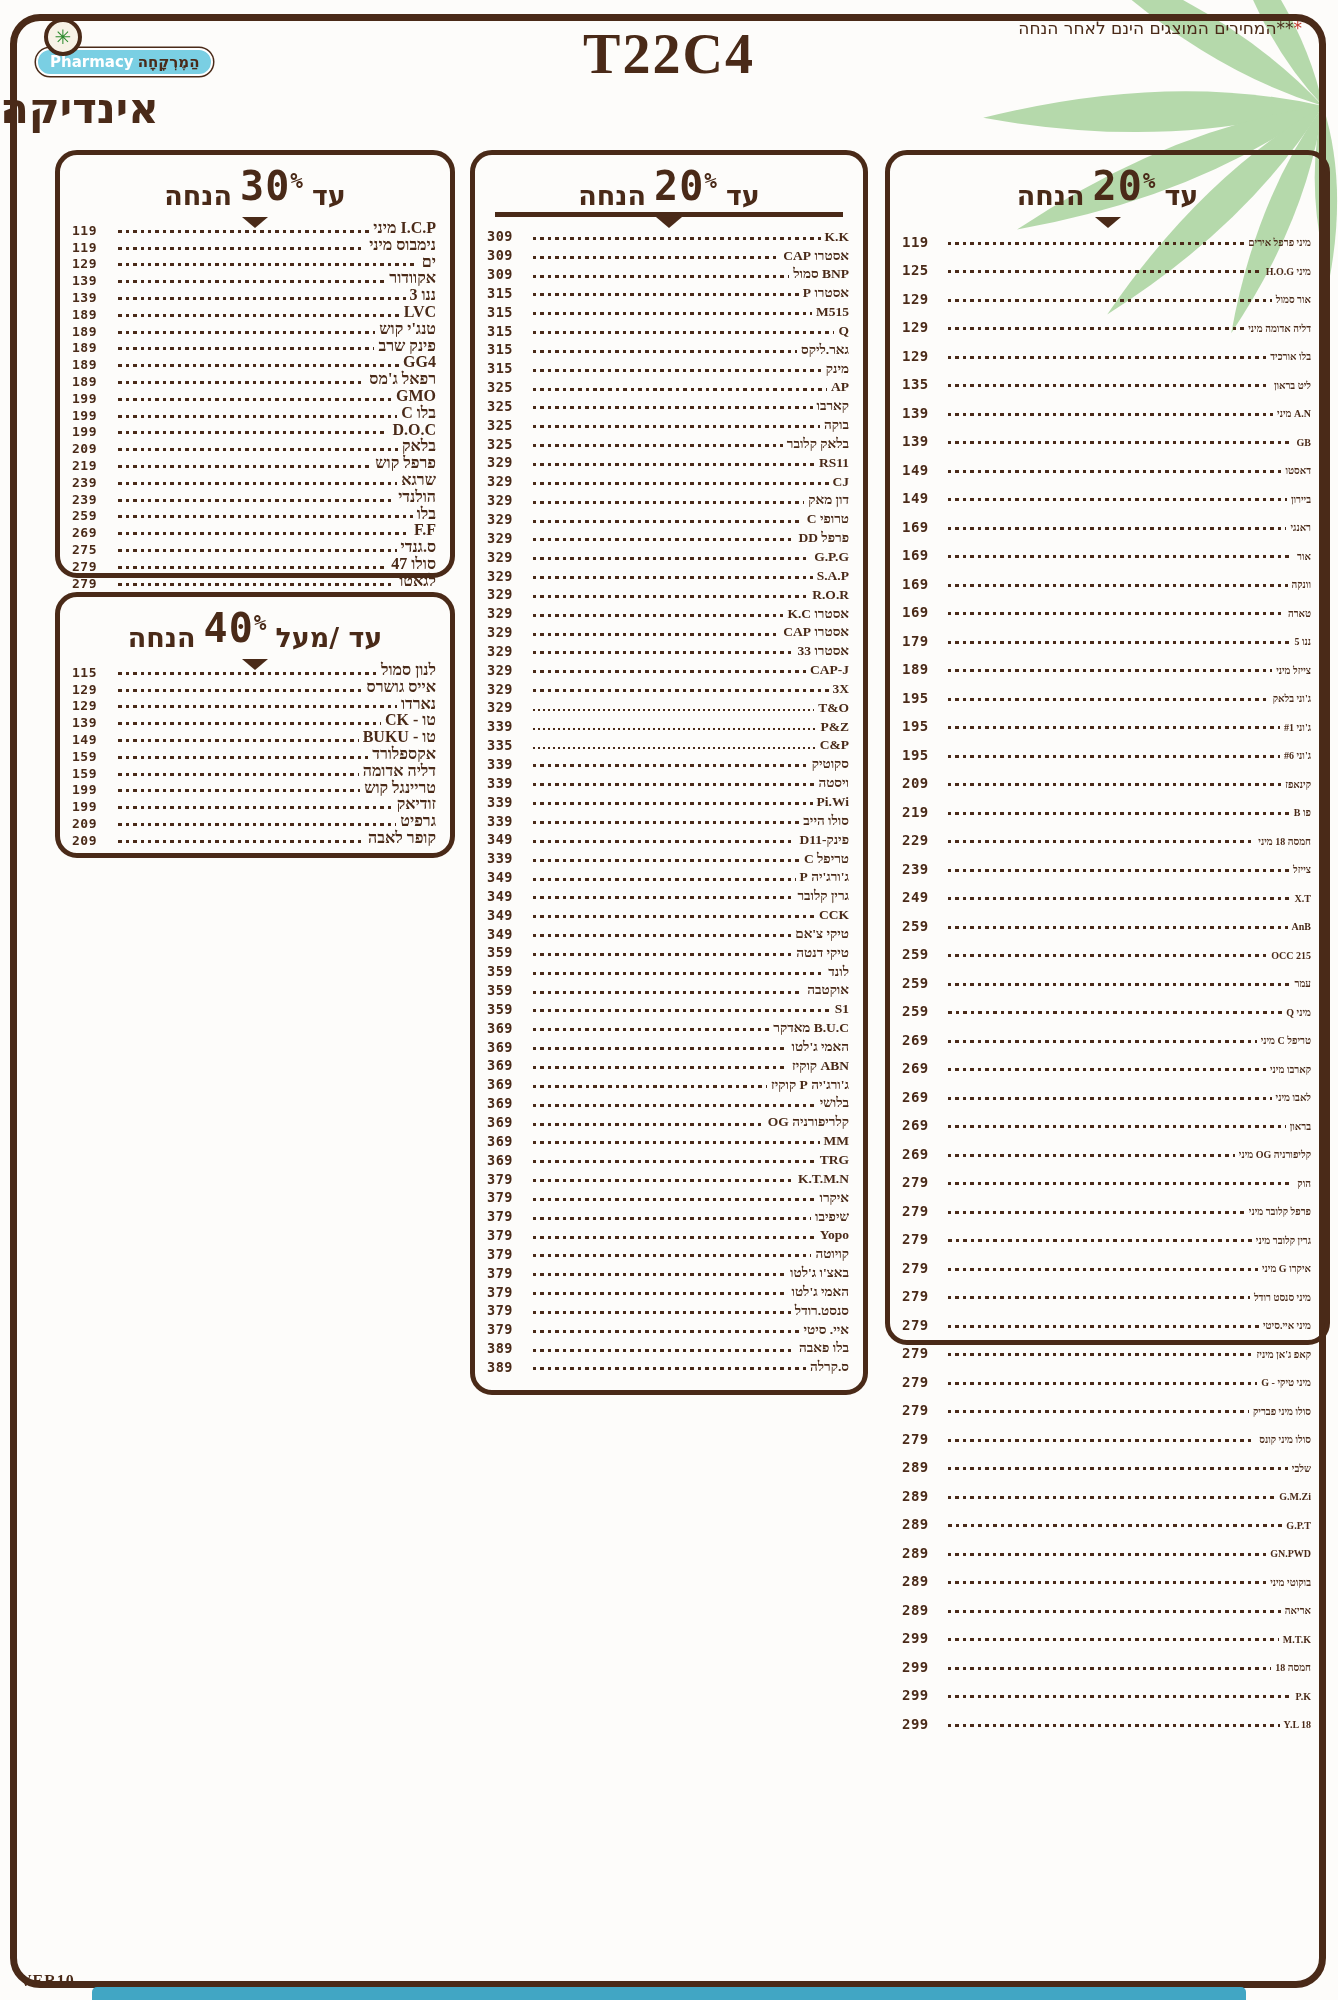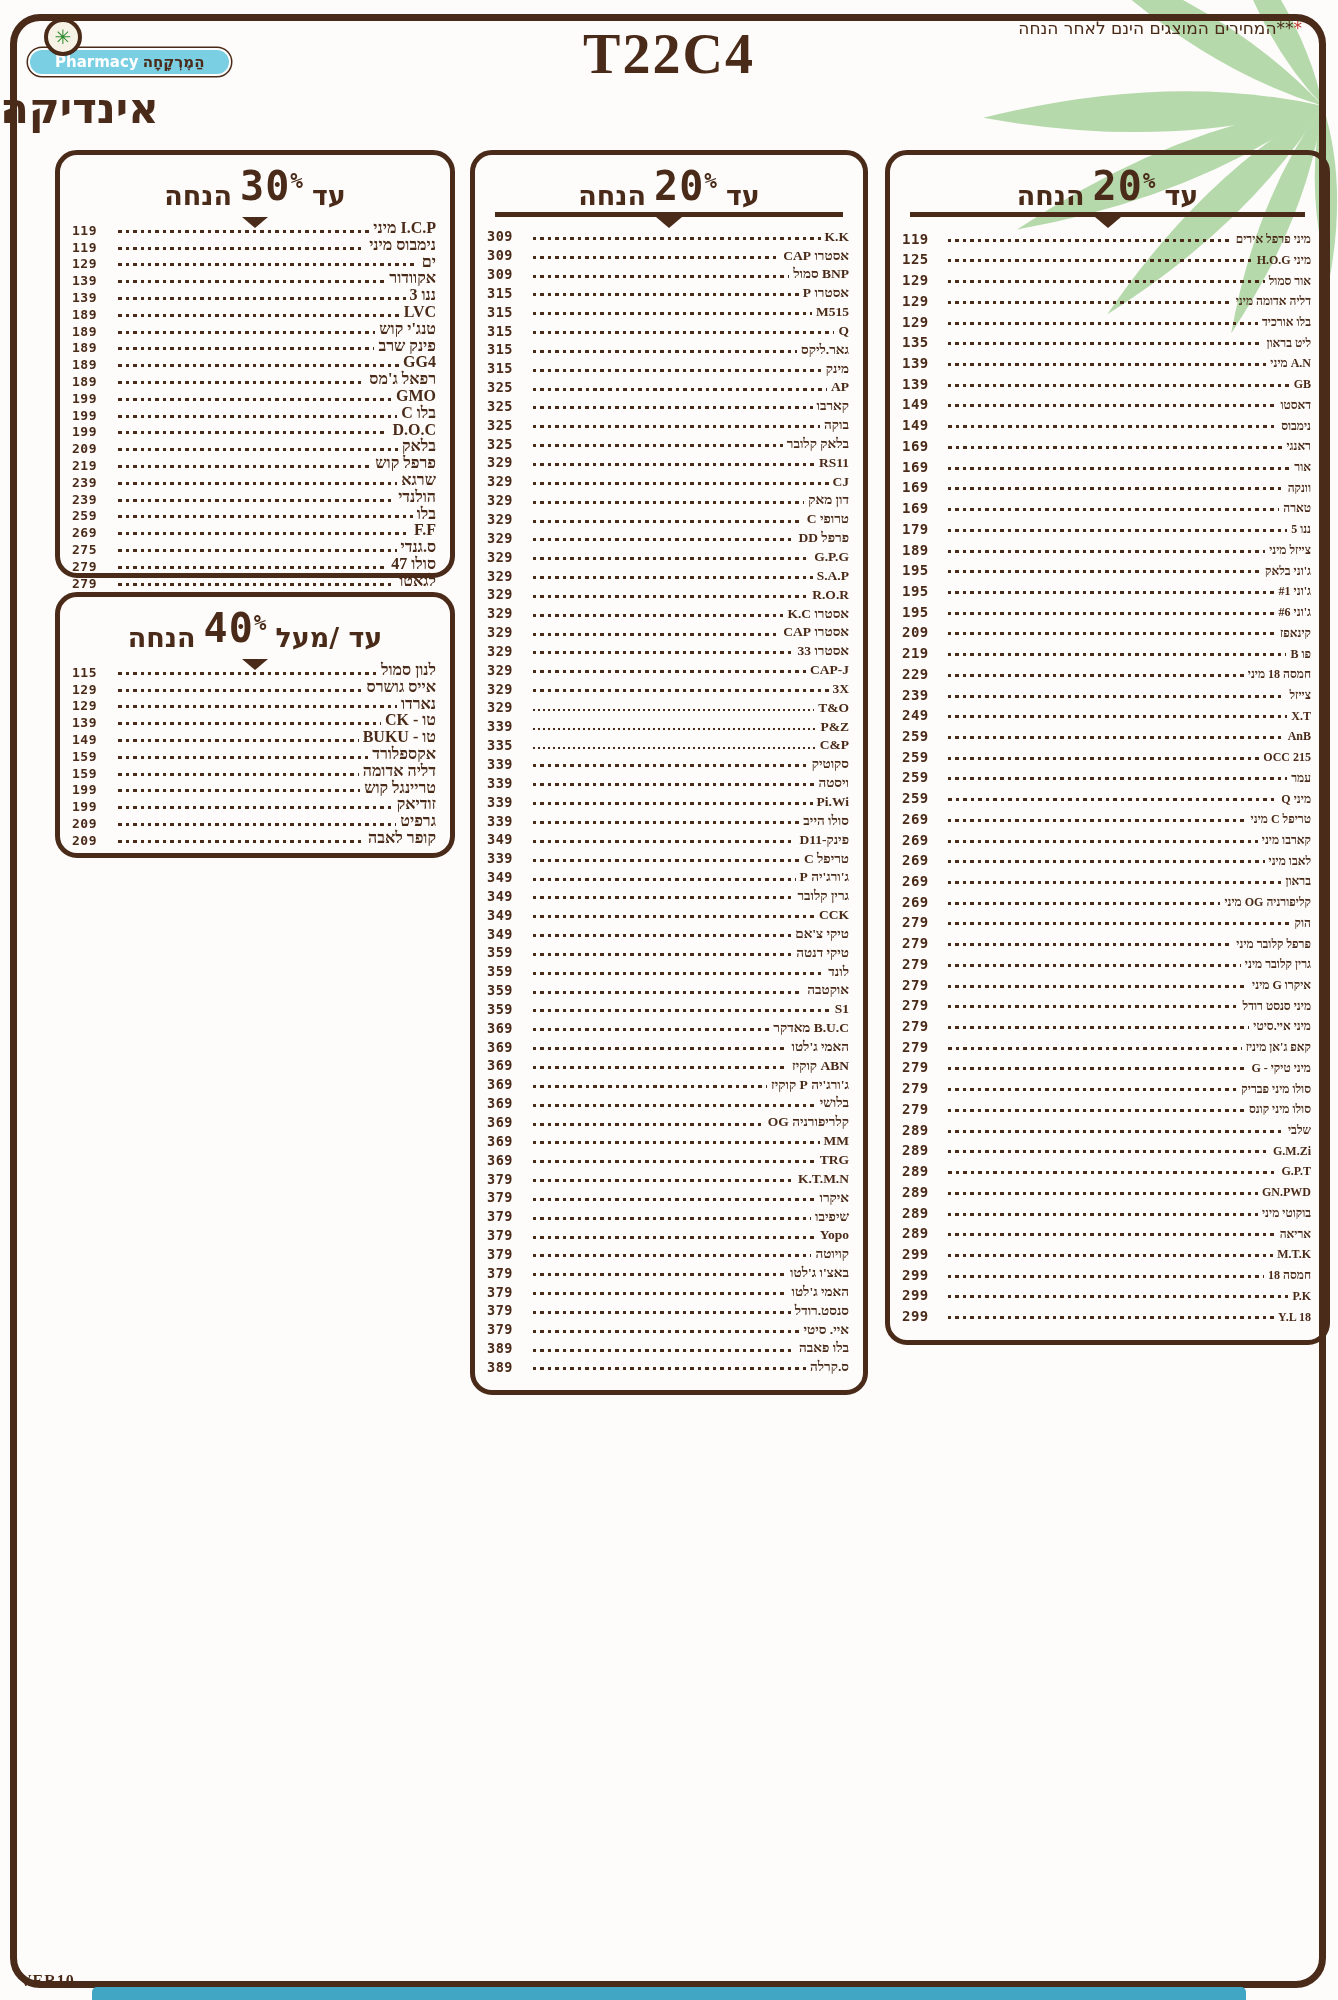--- a/index.html
+++ b/index.html
@@ -26,22 +26,22 @@
   .title{position:absolute;top:22px;left:0;right:0;text-align:center;
     font-family:"Liberation Serif","DejaVu Serif",serif;font-weight:bold;font-size:56px;letter-spacing:2px;}
   .subtitle{position:absolute;top:84px;left:0;right:0;text-align:left;
     font-size:42px;font-weight:bold;direction:rtl;}
 
   
   .logo{position:absolute;left:28px;top:16px;width:160px;height:62px;}
   .logo-circle{position:absolute;left:16px;top:2px;width:38px;height:38px;border-radius:50%;
     background:#f7f2e6;border:4px solid var(--brown);display:flex;align-items:center;justify-content:center;
     font-size:20px;font-weight:bold;color:#2e8b2e;z-index:2;}
-  .logo-pill{position:absolute;left:0;top:32px;height:28px;border-radius:15px;background:var(--blue);
-    border:2.5px solid #fff;box-shadow:0 0 0 1.5px var(--brown);padding:0 25px;
+  .logo-pill{position:absolute;left:8px;top:32px;height:28px;border-radius:15px;background:var(--blue);
+    border:2.5px solid #fff;box-shadow:0 0 0 1.5px var(--brown);padding:0 12px;
     display:flex;align-items:center;gap:4px;white-space:nowrap;}
   .logo-pill .en{color:#fff;font-weight:bold;font-size:15px;}
   .logo-pill .he{color:var(--brown);font-weight:bold;font-size:15px;}
 
   
   .box{position:absolute;border:5px solid var(--brown);border-radius:22px;
     display:flex;flex-direction:column;background:transparent;}
   .box30 {left:55px; top:150px; width:400px; height:428px;}
   .box40 {left:55px; top:592px; width:400px; height:266px;}
   .boxmid{left:470px;top:150px; width:398px; height:1245px;}
@@ -63,21 +63,21 @@
      font-family:"Liberation Serif","DejaVu Sans",serif;}
   .dots{flex:1;height:3px;margin:0 4px 4px;align-self:flex-end;
      background-image:repeating-linear-gradient(90deg,var(--brown) 0 3.5px,transparent 3.5px 7.5px);}
   .row.fine .dots{height:2px;
      background-image:repeating-linear-gradient(90deg,var(--brown) 0 2px,transparent 2px 5px);}
   .p{font-family:"DejaVu Sans Mono",monospace;font-weight:bold;letter-spacing:.5px;
      line-height:1;direction:ltr;width:42px;text-align:left;}
 
   .box30 .n,.box40 .n{font-size:16px;text-align:center;} .box30 .p,.box40 .p{font-size:13px;}
   .boxmid .n{font-size:13.5px;}        .boxmid .p{font-size:13.5px;}
-  .boxright .n{font-size:12px;}        .boxright .p{font-size:14px;}
+  .boxright .n{font-size:10px;margin-top:18px;}        .boxright .p{font-size:14px;}
 
   
   .ver{position:absolute;left:20px;bottom:10px;font-family:"Liberation Serif",serif;
     font-weight:bold;font-size:16px;letter-spacing:1px;}
   .teal-bar{position:absolute;left:92px;right:92px;bottom:0;height:13px;
     background:var(--teal);border-radius:5px 5px 0 0;z-index:4;}
 </style>
 </head>
 <body>
 
@@ -668,21 +668,21 @@
           <span class="n">GB</span>
           <span class="dots"></span>
           <span class="p">139</span>
         </div>
         <div class="row">
           <span class="n">דאסטו</span>
           <span class="dots"></span>
           <span class="p">149</span>
         </div>
         <div class="row">
-          <span class="n">נימבוס</span>
+          <span class="n">ביירון</span>
           <span class="dots"></span>
           <span class="p">149</span>
         </div>
         <div class="row">
           <span class="n">ראנגי</span>
           <span class="dots"></span>
           <span class="p">169</span>
         </div>
         <div class="row">
           <span class="n">אור</span>

